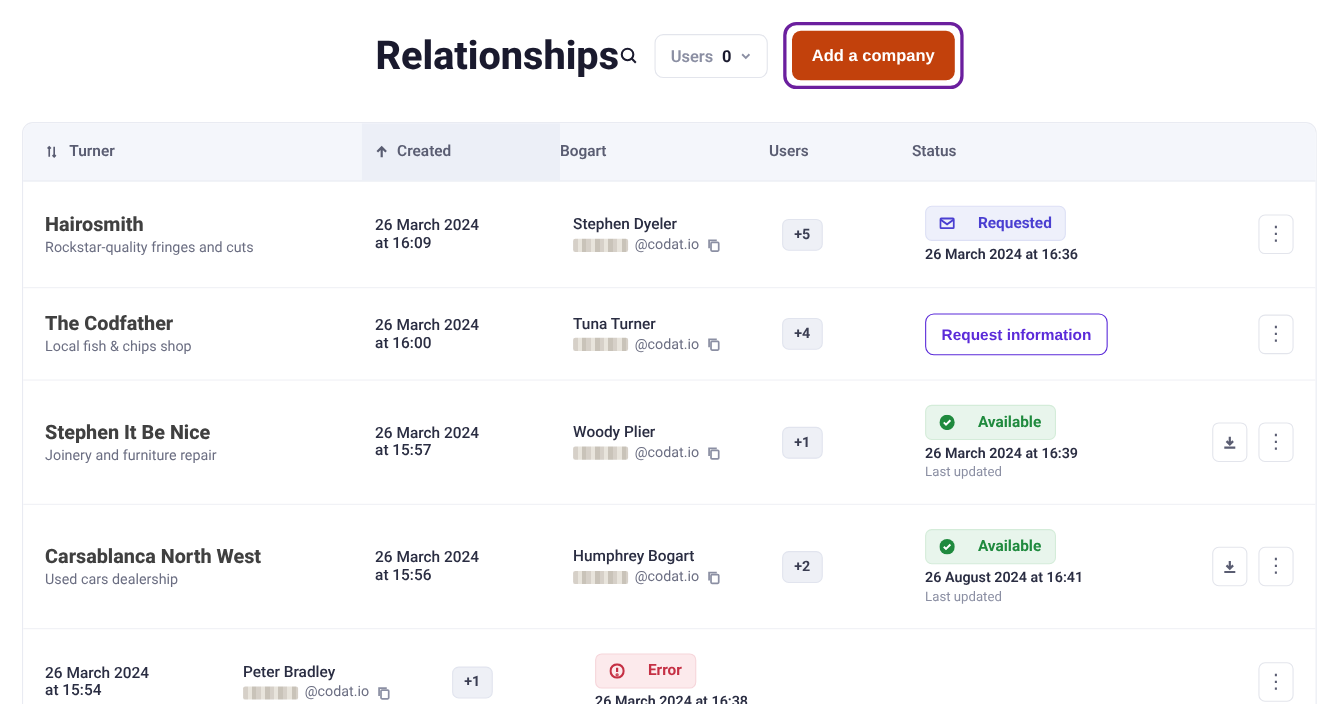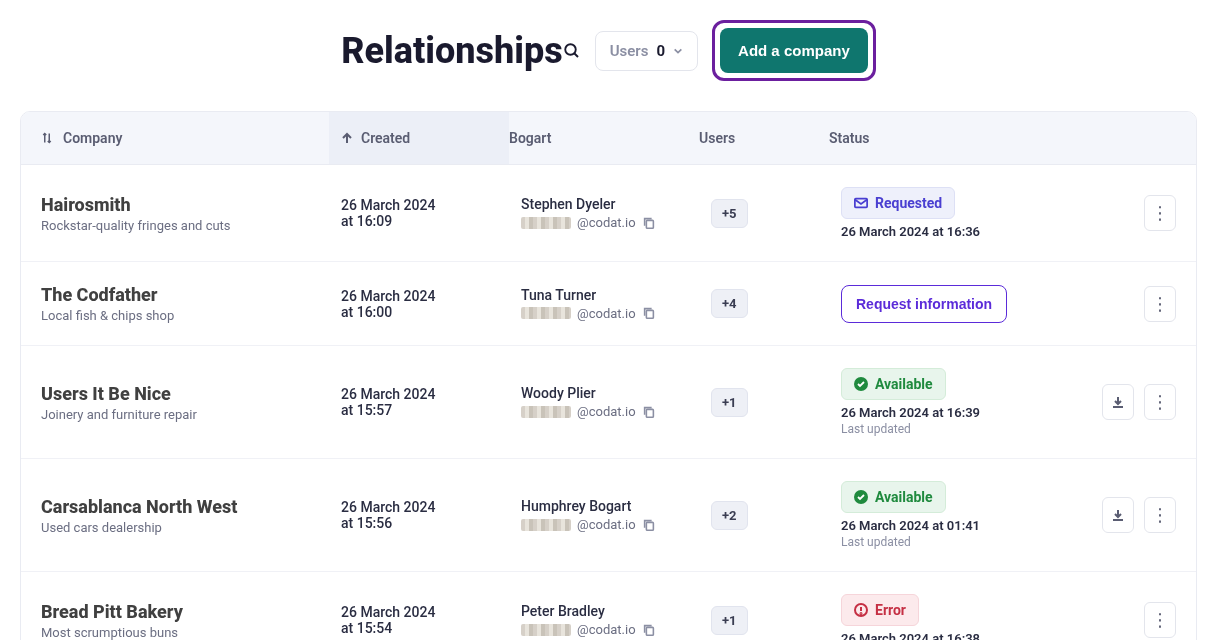--- a/index.html
+++ b/index.html
@@ -7,21 +7,21 @@
 .container { padding: 20px; }
 .header { display: flex; align-items: center; justify-content: center; margin-bottom: 30px; padding: 0 4px; }
 .title { font-size: 36px; font-weight: 800; color: #1a1a2e; }
 .header-actions { display: flex; align-items: center; gap: 14px; }
 .search-icon { width: 18px; height: 18px; stroke: #1a1a2e; stroke-width: 2.5; fill: none; cursor: pointer; }
 .users-dropdown { display: flex; align-items: center; gap: 8px; border: 1px solid #e3e5ec; border-radius: 8px; padding: 10px 14px; cursor: pointer; background: #fff; }
 .users-label { color: #8b8fa3; font-weight: 600; font-size: 15px; }
 .users-count { color: #1a1a2e; font-weight: 700; font-size: 15px; }
 .chev { width: 10px; height: 10px; stroke: #8b8fa3; stroke-width: 2; fill: none; }
 .highlight-box { border: 3px solid #6b1f9e; border-radius: 12px; padding: 5px; }
-.add-btn { background: #0f766e; color: #fff; font-weight: 700; font-size: 15px; border: none; border-radius: 8px; padding: 14px 18px; cursor: pointer; }
+.add-btn { background: #c2410c; color: #fff; font-weight: 700; font-size: 15px; border: none; border-radius: 8px; padding: 14px 18px; cursor: pointer; }
 .table { border: 1px solid #e9ebf2; border-radius: 10px; overflow: hidden; }
 .thead { display: flex; background: #f4f6fb; padding: 18px 20px; font-size: 14px; color: #5a5d72; font-weight: 600; border-bottom: 1px solid #e9ebf2; }
 .col-company { width: 300px; display: flex; align-items: center; gap: 10px; }
 .col-created { width: 180px; display: flex; align-items: center; gap: 8px; }
 .col-contact { width: 190px; }
 .col-users { width: 130px; }
 .col-status { width: 260px; }
 .col-actions { flex: 1; display: flex; justify-content: flex-end; gap: 10px; }
 .sort-icon, .up-icon { width: 12px; height: 12px; stroke: #5a5d72; stroke-width: 2; fill: none; }
 .created-head { background: #eceff7; margin: -18px 0; padding: 18px 0 18px 12px; margin-left: -12px; }
@@ -29,21 +29,21 @@
 .row:last-child { border-bottom: none; }
 .company-name { font-size: 18px; font-weight: 800; color: #404040; }
 .company-desc { font-size: 13px; color: #6b6e82; margin-top: 3px; }
 .created-line1, .created-line2 { font-size: 14px; color: #2a2d42; font-weight: 500; }
 .contact-name { font-size: 14px; color: #2a2d42; font-weight: 500; }
 .contact-email-row { display: flex; align-items: center; gap: 6px; margin-top: 3px; }
 .blur { width: 50px; height: 12px; background: repeating-linear-gradient(90deg,#d6d0c8 0 4px,#e8e4dc 4px 8px,#c9c3b9 8px 12px); border-radius: 2px; }
 .email-domain { font-size: 13px; color: #6b6e82; }
 .copy-icon { width: 14px; height: 14px; stroke: #8b8fa3; stroke-width: 1.8; fill: none; cursor: pointer; }
 .user-badge { display: inline-block; background: #eef0f6; border: 1px solid #e1e4ee; border-radius: 6px; padding: 6px 10px; font-size: 13px; font-weight: 700; color: #3a3d52; }
-.status-chip { display: inline-flex; align-items: center; gap: 7px; border-radius: 6px; padding: 7px 12px; font-size: 14px; font-weight: 700; }
+.status-chip { display: inline-flex; align-items: center; gap: 21px; border-radius: 6px; padding: 7px 12px; font-size: 14px; font-weight: 700; }
 .chip-requested { background: #eef0fb; color: #4a3fd1; border: 1px solid #dde0f5; }
 .chip-available { background: #e8f5ec; color: #1f8a3e; border: 1px solid #d4ecd9; }
 .chip-error { background: #fceaec; color: #c53044; border: 1px solid #f6d5da; }
 .status-sub { font-size: 13px; color: #2a2d42; font-weight: 600; margin-top: 5px; }
 .status-sub2 { font-size: 12px; color: #8b8fa3; margin-top: 2px; }
 .req-btn { border: 1.5px solid #5b2bd9; color: #5b2bd9; background: #fff; border-radius: 8px; padding: 10px 14px; font-size: 14px; font-weight: 700; cursor: pointer; }
 .icon-btn { width: 32px; height: 36px; border: 1px solid #e3e5ec; border-radius: 6px; background: #fff; display: flex; align-items: center; justify-content: center; cursor: pointer; }
 .dl-icon { width: 14px; height: 14px; stroke: #5a5d72; stroke-width: 2; fill: none; }
 .dots { font-size: 18px; color: #5a5d72; line-height: 1; }
 .env-icon { width: 14px; height: 14px; stroke: #4a3fd1; stroke-width: 2; fill: none; }
@@ -73,21 +73,21 @@
       </div>
     </div>
   </div>
 
   <div class="table">
     <div class="thead">
       <div class="col-company">
         <svg class="sort-icon" viewBox="0 0 12 16">
             <path d="M3 2 L3 14 M1 4 L3 2 L5 4 M9 2 L9 14 M7 12 L9 14 L11 12"></path>
           </svg>
-        <span>Company</span>
+        <span>Turner</span>
       </div>
       <div class="col-created created-head">
         <svg class="up-icon" viewBox="0 0 12 12">
             <path d="M6 11 L6 2 M2 6 L6 2 L10 6"></path>
           </svg>
         <span>Created</span>
       </div>
       <div class="col-contact"><span>Bogart</span></div>
       <div class="col-users"><span>Users</span></div>
       <div class="col-status"><span>Status</span></div>
@@ -156,21 +156,21 @@
     </div>
     <div class="col-status"><button class="req-btn">Request information</button></div>
     <div class="col-actions">
             <div class="icon-btn">
               <span class="dots">⋮</span>
             </div>
           </div>
   </div>
         <div class="row">
     <div class="col-company" style="display:block">
-      <div class="company-name">Users It Be Nice</div>
+      <div class="company-name">Stephen It Be Nice</div>
       <div class="company-desc">Joinery and furniture repair</div>
     </div>
     <div class="col-created" style="display:block">
       <div class="created-line1">26 March 2024</div>
       <div class="created-line2">at 15:57</div>
     </div>
     <div class="col-contact">
       <div class="contact-name">Woody Plier</div>
       <div class="contact-email-row">
         <div class="blur"></div>
@@ -227,38 +227,34 @@
     <div class="col-users">
       <span class="user-badge">+2</span>
     </div>
     <div class="col-status"><div class="status-chip chip-available">
       <svg class="check-icon" viewBox="0 0 14 14">
                 <circle cx="7" cy="7" r="7" fill="#1f8a3e"></circle>
                 <path d="M4 7 L6 9 L10 5" stroke="#fff" stroke-width="1.8" fill="none"></path>
               </svg>
       <span>Available</span>
             </div>
-      <div class="status-sub">26 March 2024 at 01:41</div>
+      <div class="status-sub">26 August 2024 at 16:41</div>
       <div class="status-sub2">Last updated</div></div>
     <div class="col-actions">
             <div class="icon-btn">
       <svg class="dl-icon" viewBox="0 0 14 14">
                 <path d="M7 2 L7 9 M4 6 L7 9 L10 6 M2 12 L12 12"></path>
               </svg>
             </div>
             <div class="icon-btn">
               <span class="dots">⋮</span>
             </div>
           </div>
   </div>
         <div class="row">
-    <div class="col-company" style="display:block">
-      <div class="company-name">Bread Pitt Bakery</div>
-      <div class="company-desc">Most scrumptious buns</div>
-    </div>
     <div class="col-created" style="display:block">
       <div class="created-line1">26 March 2024</div>
       <div class="created-line2">at 15:54</div>
     </div>
     <div class="col-contact">
       <div class="contact-name">Peter Bradley</div>
       <div class="contact-email-row">
         <div class="blur"></div>
         <span class="email-domain">@codat.io</span>
         <svg class="copy-icon" viewBox="0 0 16 16">

